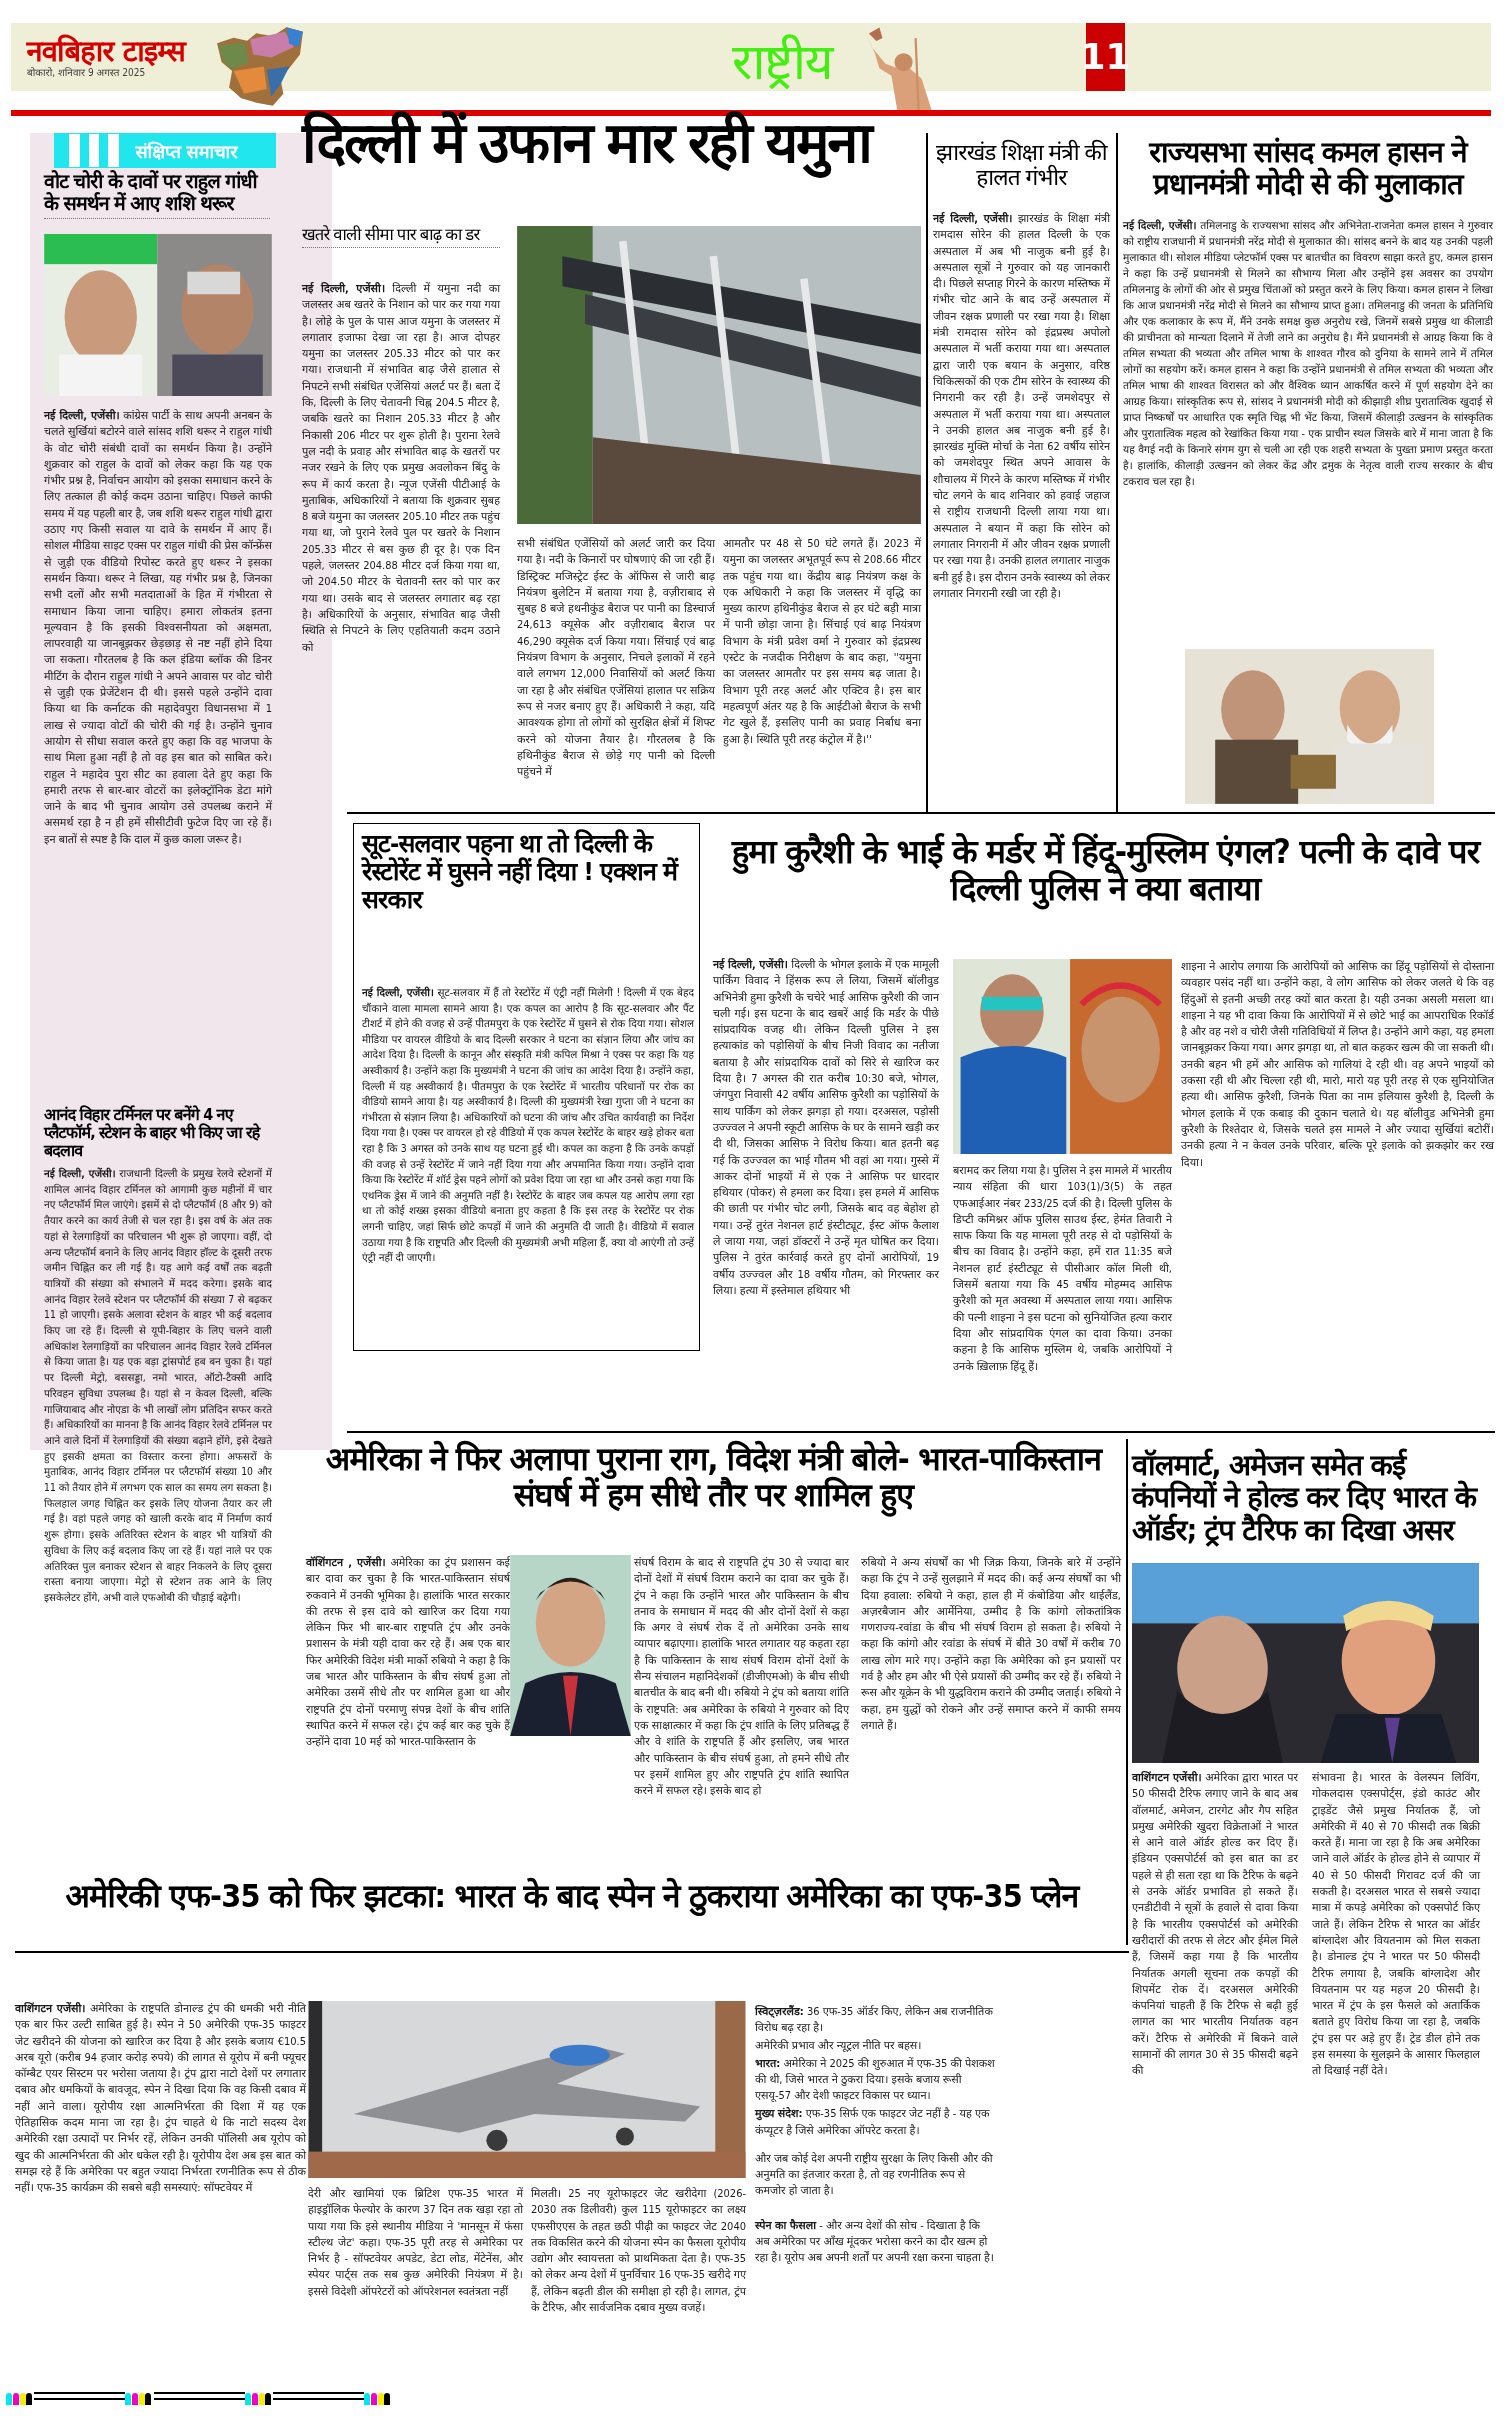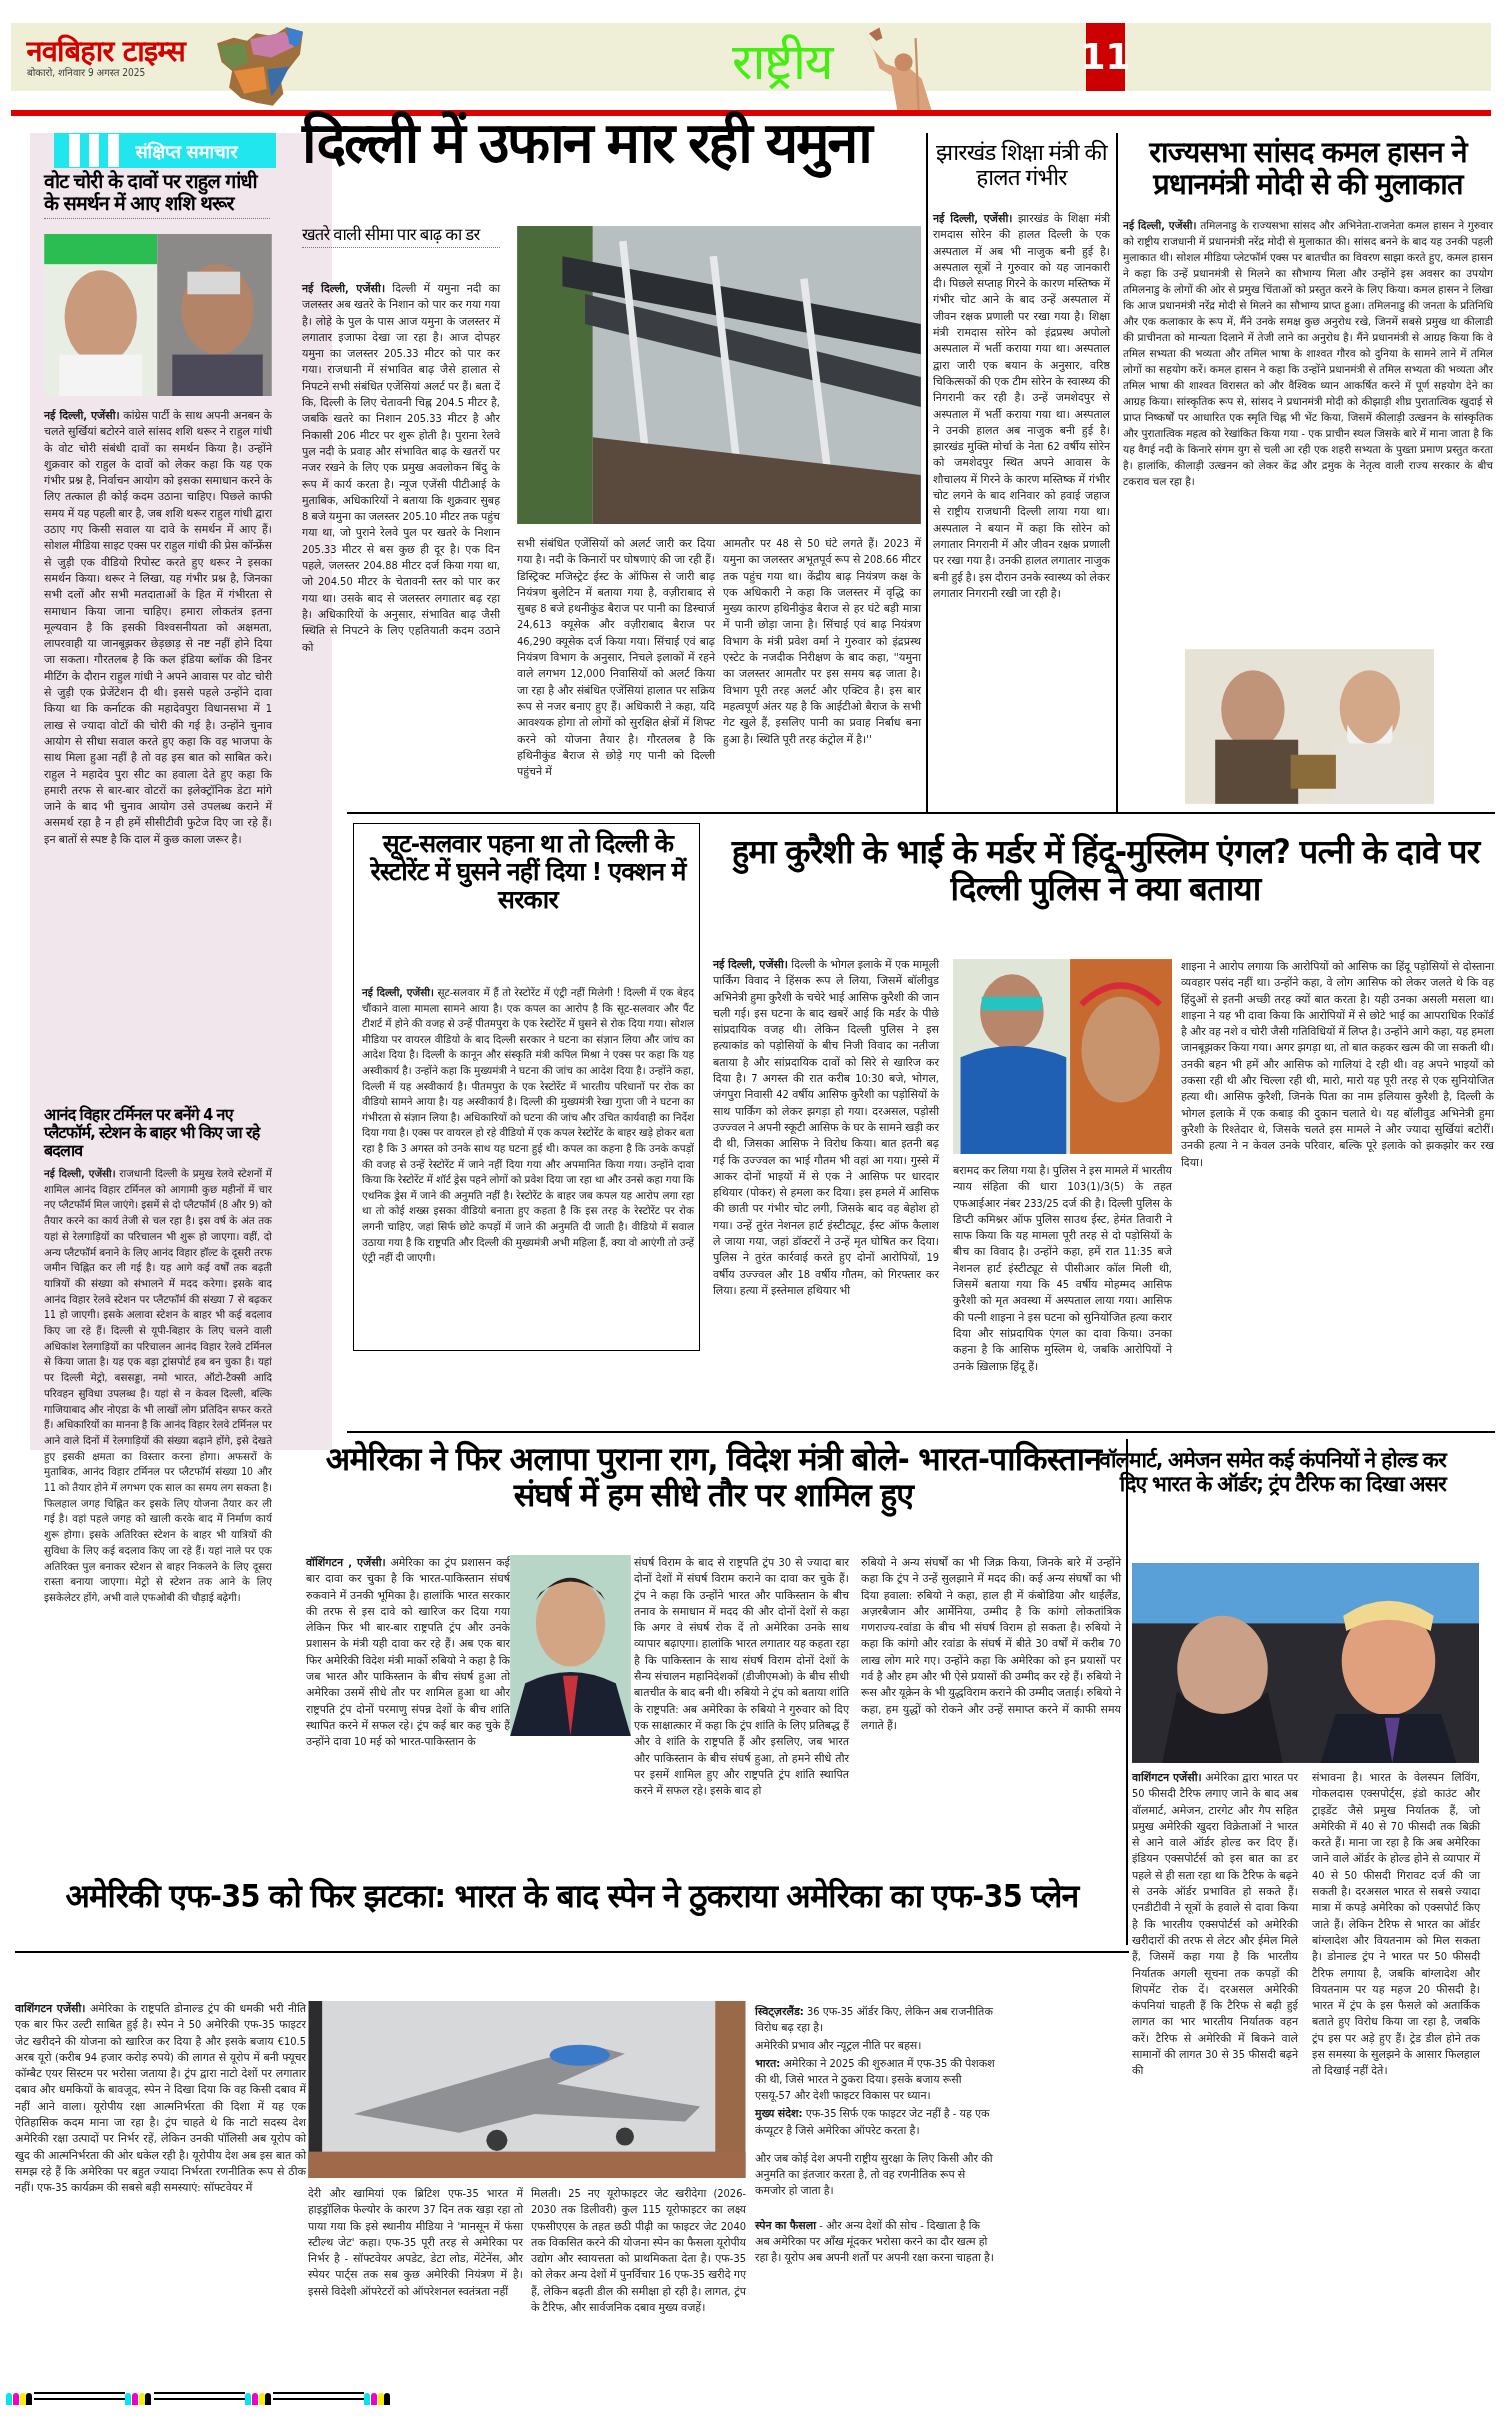--- a/index.html
+++ b/index.html
@@ -119,21 +119,21 @@
       <rect x="40" y="120" width="110" height="85" fill="#5b4a3a"></rect>
     <ellipse cx="245" cy="78" rx="40" ry="50" fill="#d2a888"></ellipse>
       <path d="M215 100 Q245 150 275 100 L275 120 Q245 170 215 120 Z" fill="#f2f2f2"></path>
     <rect x="195" y="125" width="120" height="80" fill="#e6e2dc"></rect>
     <rect x="140" y="140" width="60" height="45" fill="#8a6b3a"></rect>
   </svg>
 </div>
 <div class="hrule" style="left:347px;top:812px;width:1148px;"></div>
 
 <div class="abs" style="left:353px;top:823px;width:347px;height:528px;border:1.5px solid #000;"></div>
-<div class="abs hl" style="left:362px;top:830px;width:332px;font-size:25px;text-align:center;">सूट-सलवार पहना था तो दिल्ली के रेस्टोरेंट में घुसने नहीं दिया ! एक्शन में सरकार</div>
+<div class="abs hl" style="left:362px;top:830px;width:332px;font-size:25px;">सूट-सलवार पहना था तो दिल्ली के रेस्टोरेंट में घुसने नहीं दिया ! एक्शन में सरकार</div>
 <div class="abs body" style="left:362px;top:985px;width:332px;font-size:10.4px;line-height:15.6px;"><span class="dl">नई दिल्ली, एजेंसी।</span> <span>सूट-सलवार में हैं तो रेस्टोरेंट में एंट्री नहीं मिलेगी ! दिल्ली में एक बेहद चौंकाने वाला मामला सामने आया है। एक कपल का आरोप है कि सूट-सलवार और पैंट टीशर्ट में होने की वजह से उन्हें पीतमपुरा के एक रेस्टोरेंट में घुसने से रोक दिया गया। सोशल मीडिया पर वायरल वीडियो के बाद दिल्ली सरकार ने घटना का संज्ञान लिया और जांच का आदेश दिया है। दिल्ली के कानून और संस्कृति मंत्री कपिल मिश्रा ने एक्स पर कहा कि यह अस्वीकार्य है। उन्होंने कहा कि मुख्यमंत्री ने घटना की जांच का आदेश दिया है। उन्होंने कहा, दिल्ली में यह अस्वीकार्य है। पीतमपुरा के एक रेस्टोरेंट में भारतीय परिधानों पर रोक का वीडियो सामने आया है। यह अस्वीकार्य है। दिल्ली की मुख्यमंत्री रेखा गुप्ता जी ने घटना का गंभीरता से संज्ञान लिया है। अधिकारियों को घटना की जांच और उचित कार्यवाही का निर्देश दिया गया है। एक्स पर वायरल हो रहे वीडियो में एक कपल रेस्टोरेंट के बाहर खड़े होकर बता रहा है कि 3 अगस्त को उनके साथ यह घटना हुई थी। कपल का कहना है कि उनके कपड़ों की वजह से उन्हें रेस्टोरेंट में जाने नहीं दिया गया और अपमानित किया गया। उन्होंने दावा किया कि रेस्टोरेंट में शॉर्ट ड्रेस पहने लोगों को प्रवेश दिया जा रहा था और उनसे कहा गया कि एथनिक ड्रेस में जाने की अनुमति नहीं है। रेस्टोरेंट के बाहर जब कपल यह आरोप लगा रहा था तो कोई शख्स इसका वीडियो बनाता हुए कहता है कि इस तरह के रेस्टोरेंट पर रोक लगनी चाहिए, जहां सिर्फ छोटे कपड़ों में जाने की अनुमति दी जाती है। वीडियो में सवाल उठाया गया है कि राष्ट्रपति और दिल्ली की मुख्यमंत्री अभी महिला हैं, क्या वो आएंगी तो उन्हें एंट्री नहीं दी जाएगी।</span></div>
 
 <div class="abs hl" style="left:713px;top:834px;width:785px;font-size:33px;text-align:center;">हुमा कुरैशी के भाई के मर्डर में हिंदू-मुस्लिम एंगल? पत्नी के दावे पर दिल्ली पुलिस ने क्या बताया</div>
 <div class="abs body" style="left:713px;top:957px;width:226px;"><span class="dl">नई दिल्ली, एजेंसी।</span> <span>दिल्ली के भोगल इलाके में एक मामूली पार्किंग विवाद ने हिंसक रूप ले लिया, जिसमें बॉलीवुड अभिनेत्री हुमा कुरैशी के चचेरे भाई आसिफ कुरैशी की जान चली गई। इस घटना के बाद खबरें आई कि मर्डर के पीछे सांप्रदायिक वजह थी। लेकिन दिल्ली पुलिस ने इस हत्याकांड को पड़ोसियों के बीच निजी विवाद का नतीजा बताया है और सांप्रदायिक दावों को सिरे से खारिज कर दिया है। 7 अगस्त की रात करीब 10:30 बजे, भोगल, जंगपुरा निवासी 42 वर्षीय आसिफ कुरैशी का पड़ोसियों के साथ पार्किंग को लेकर झगड़ा हो गया। दरअसल, पड़ोसी उज्ज्वल ने अपनी स्कूटी आसिफ के घर के सामने खड़ी कर दी थी, जिसका आसिफ ने विरोध किया। बात इतनी बढ़ गई कि उज्ज्वल का भाई गौतम भी वहां आ गया। गुस्से में आकर दोनों भाइयों में से एक ने आसिफ पर धारदार हथियार (पोकर) से हमला कर दिया। इस हमले में आसिफ की छाती पर गंभीर चोट लगी, जिसके बाद वह बेहोश हो गया। उन्हें तुरंत नेशनल हार्ट इंस्टीट्यूट, ईस्ट ऑफ कैलाश ले जाया गया, जहां डॉक्टरों ने उन्हें मृत घोषित कर दिया। पुलिस ने तुरंत कार्रवाई करते हुए दोनों आरोपियों, 19 वर्षीय उज्ज्वल और 18 वर्षीय गौतम, को गिरफ्तार कर लिया। हत्या में इस्तेमाल हथियार भी</span></div>
 <div class="photo" style="left:953px;top:959px;width:219px;height:195px;">
   <svg width="219" height="195" viewBox="0 0 290 258">
     <rect width="155" height="258" fill="#dfe6d8"></rect>
     <ellipse cx="78" cy="70" rx="42" ry="50" fill="#b8866a"></ellipse>
       <rect x="38" y="50" width="80" height="18" fill="#25c4c0"></rect>
     <path d="M10 130 Q78 100 150 130 L150 258 L10 258 Z" fill="#1f5fb4"></path>
@@ -154,21 +154,21 @@
     <ellipse cx="80" cy="90" rx="46" ry="58" fill="#d4a584"></ellipse>
       <path d="M34 60 Q80 0 126 60 L120 50 Q80 20 40 50 Z" fill="#2a1e18"></path>
     <path d="M0 240 L20 170 Q80 140 140 170 L160 240 Z" fill="#1b2030"></path>
       <path d="M70 160 L80 240 L90 160 Z" fill="#c8323a"></path>
   </svg>
 </div>
 <div class="abs body" style="left:634px;top:1555px;width:215px;">संघर्ष विराम के बाद से राष्ट्रपति ट्रंप 30 से ज्यादा बार दोनों देशों में संघर्ष विराम कराने का दावा कर चुके हैं। ट्रंप ने कहा कि उन्होंने भारत और पाकिस्तान के बीच तनाव के समाधान में मदद की और दोनों देशों से कहा कि अगर वे संघर्ष रोक दें तो अमेरिका उनके साथ व्यापार बढ़ाएगा। हालांकि भारत लगातार यह कहता रहा है कि पाकिस्तान के साथ संघर्ष विराम दोनों देशों के सैन्य संचालन महानिदेशकों (डीजीएमओ) के बीच सीधी बातचीत के बाद बनी थी। रुबियो ने ट्रंप को बताया शांति के राष्ट्रपति: अब अमेरिका के रुबियो ने गुरुवार को दिए एक साक्षात्कार में कहा कि ट्रंप शांति के लिए प्रतिबद्ध हैं और वे शांति के राष्ट्रपति हैं और इसलिए, जब भारत और पाकिस्तान के बीच संघर्ष हुआ, तो हमने सीधे तौर पर इसमें शामिल हुए और राष्ट्रपति ट्रंप शांति स्थापित करने में सफल रहे। इसके बाद हो</div>
 <div class="abs body" style="left:861px;top:1555px;width:260px;">रुबियो ने अन्य संघर्षों का भी जिक्र किया, जिनके बारे में उन्होंने कहा कि ट्रंप ने उन्हें सुलझाने में मदद की। कई अन्य संघर्षों का भी दिया हवाला: रुबियो ने कहा, हाल ही में कंबोडिया और थाईलैंड, अज़रबैजान और आर्मेनिया, उम्मीद है कि कांगो लोकतांत्रिक गणराज्य-रवांडा के बीच भी संघर्ष विराम हो सकता है। रुबियो ने कहा कि कांगो और रवांडा के संघर्ष में बीते 30 वर्षों में करीब 70 लाख लोग मारे गए। उन्होंने कहा कि अमेरिका को इन प्रयासों पर गर्व है और हम और भी ऐसे प्रयासों की उम्मीद कर रहे हैं। रुबियो ने रूस और यूक्रेन के भी युद्धविराम कराने की उम्मीद जताई। रुबियो ने कहा, हम युद्धों को रोकने और उन्हें समाप्त करने में काफी समय लगाते हैं।</div>
 <div class="vrule" style="left:1126px;top:1439px;height:506px;"></div>
 
-<div class="abs hl" style="left:1084px;top:1449px;width:362px;font-size:21px;text-align:right;">वॉलमार्ट, अमेजन समेत कई कंपनियों ने होल्ड कर दिए भारत के ऑर्डर; ट्रंप टैरिफ का दिखा असर</div>
+<div class="abs hl" style="left:1132px;top:1449px;width:362px;font-size:29px;text-align:left;">वॉलमार्ट, अमेजन समेत कई कंपनियों ने होल्ड कर दिए भारत के ऑर्डर; ट्रंप टैरिफ का दिखा असर</div>
 <div class="photo" style="left:1132px;top:1563px;width:347px;height:200px;">
   <svg width="347" height="200" viewBox="0 0 460 265">
     <rect width="460" height="265" fill="#2a2a30"></rect>
     <rect x="0" y="0" width="460" height="80" fill="#5aa0d8"></rect>
     <ellipse cx="120" cy="140" rx="60" ry="70" fill="#caa088"></ellipse>
       <path d="M60 170 Q120 230 180 170 L200 265 L40 265 Z" fill="#1c1c22"></path>
     <ellipse cx="340" cy="130" rx="62" ry="72" fill="#e0a07e"></ellipse>
       <path d="M280 70 Q340 30 400 70 L396 90 Q340 60 284 90 Z" fill="#f0d890"></path>
     <path d="M270 200 L410 200 L430 265 L250 265 Z" fill="#1a1d2a"></path>
       <path d="M335 205 L345 265 L355 205 Z" fill="#5a3e8c"></path>

